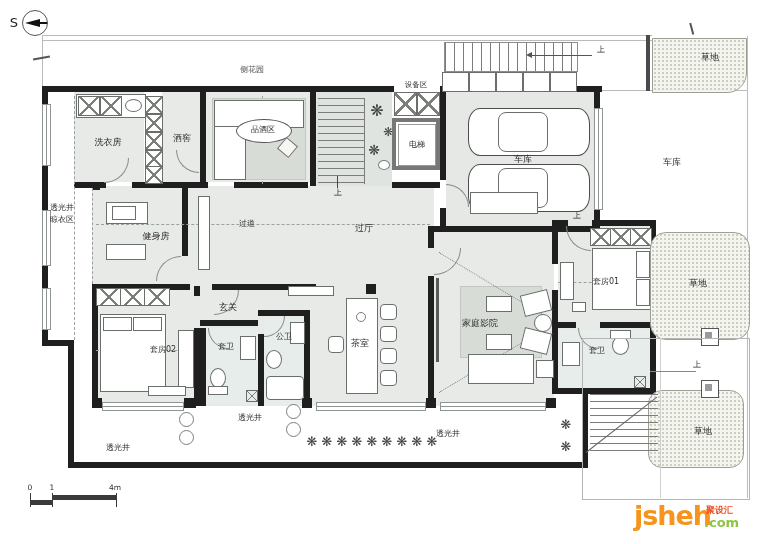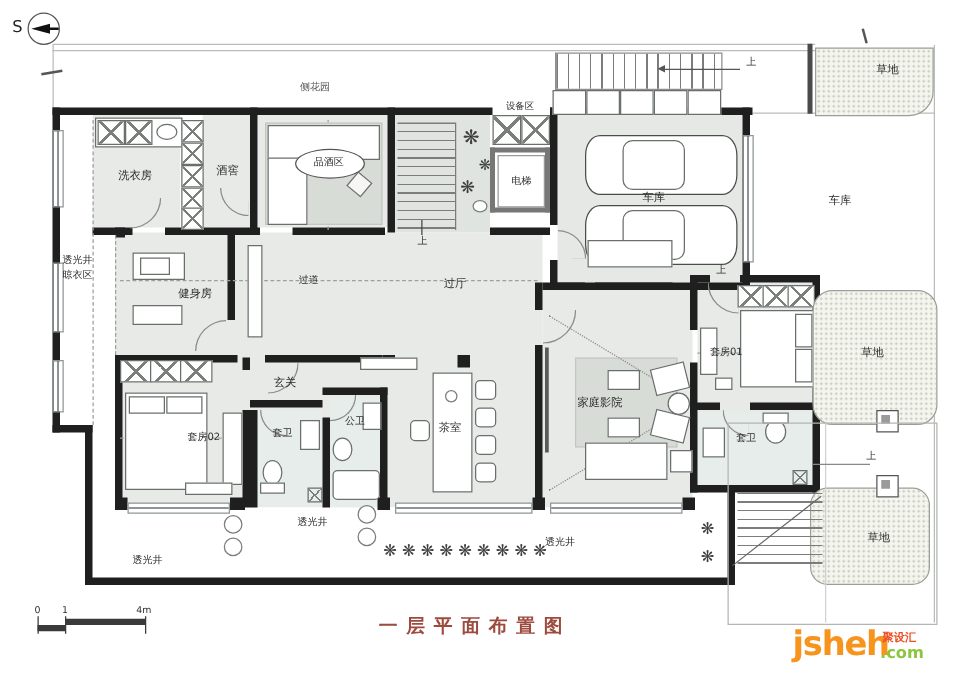--- a/index.html
+++ b/index.html
@@ -300,42 +300,41 @@
   <span class="lbl" style="left:62px;top:220px;font-size:8px">晾衣区</span>
   <span class="lbl" style="left:156px;top:236px">健身房</span>
   <span class="lbl sm" style="left:247px;top:224px">过道</span>
   <span class="lbl" style="left:364px;top:228px">过厅</span>
   <span class="lbl" style="left:228px;top:307px">玄关</span>
   <span class="lbl sm" style="left:163px;top:350px">套房02</span>
   <span class="lbl sm" style="left:226px;top:347px">套卫</span>
   <span class="lbl sm" style="left:284px;top:337px">公卫</span>
   <span class="lbl" style="left:360px;top:343px">茶室</span>
   <span class="lbl" style="left:480px;top:323px">家庭影院</span>
-  <span class="lbl sm" style="left:581px;top:282px">套房01</span>
+  <span class="lbl sm" style="left:606px;top:282px">套房01</span>
   <span class="lbl sm" style="left:597px;top:351px">套卫</span>
   <span class="lbl sm" style="left:118px;top:448px">透光井</span>
   <span class="lbl sm" style="left:250px;top:418px">透光井</span>
   <span class="lbl sm" style="left:448px;top:434px">透光井</span>
   <span class="lbl sm" style="left:338px;top:193px">上</span>
   <span class="lbl sm" style="left:601px;top:50px">上</span>
   <span class="lbl sm" style="left:577px;top:216px">上</span>
   <span class="lbl sm" style="left:697px;top:365px">上</span>
 
   <div>
     <span class="lbl" style="left:30px;top:488px;font-size:7.5px">0</span>
     <span class="lbl" style="left:52px;top:488px;font-size:7.5px">1</span>
     <span class="lbl" style="left:115px;top:488px;font-size:7.5px">4m</span>
     <div class="abs" style="left:30px;top:493px;width:1px;height:14px;background:#3a3a3a"></div>
     <div class="abs" style="left:52px;top:493px;width:1px;height:14px;background:#3a3a3a"></div>
     <div class="abs" style="left:116px;top:493px;width:1px;height:14px;background:#3a3a3a"></div>
     <div class="abs" style="left:52px;top:495px;width:64px;height:5px;background:#3a3a3a"></div>
     <div class="abs" style="left:30px;top:500px;width:22px;height:5px;background:#3a3a3a"></div>
   </div>
 
-  <span class="lbl" style="left:380px;top:501px;font-size:15px;letter-spacing:7px;font-weight:600;color:#9e4b3f">一层平面布置图</span>
 
   <div>
     <span class="abs" style="left:634px;top:500px;font-size:27px;font-weight:bold;color:#f7941d;letter-spacing:-1px">jsheh</span>
     <span class="abs" style="left:706px;top:504px;font-size:9px;font-weight:bold;color:#ee4d23">聚设汇</span>
     <span class="abs" style="left:704px;top:515px;font-size:13px;font-weight:bold;color:#8cc63e">.com</span>
   </div>
 
 </div>
 
 </body></html>

